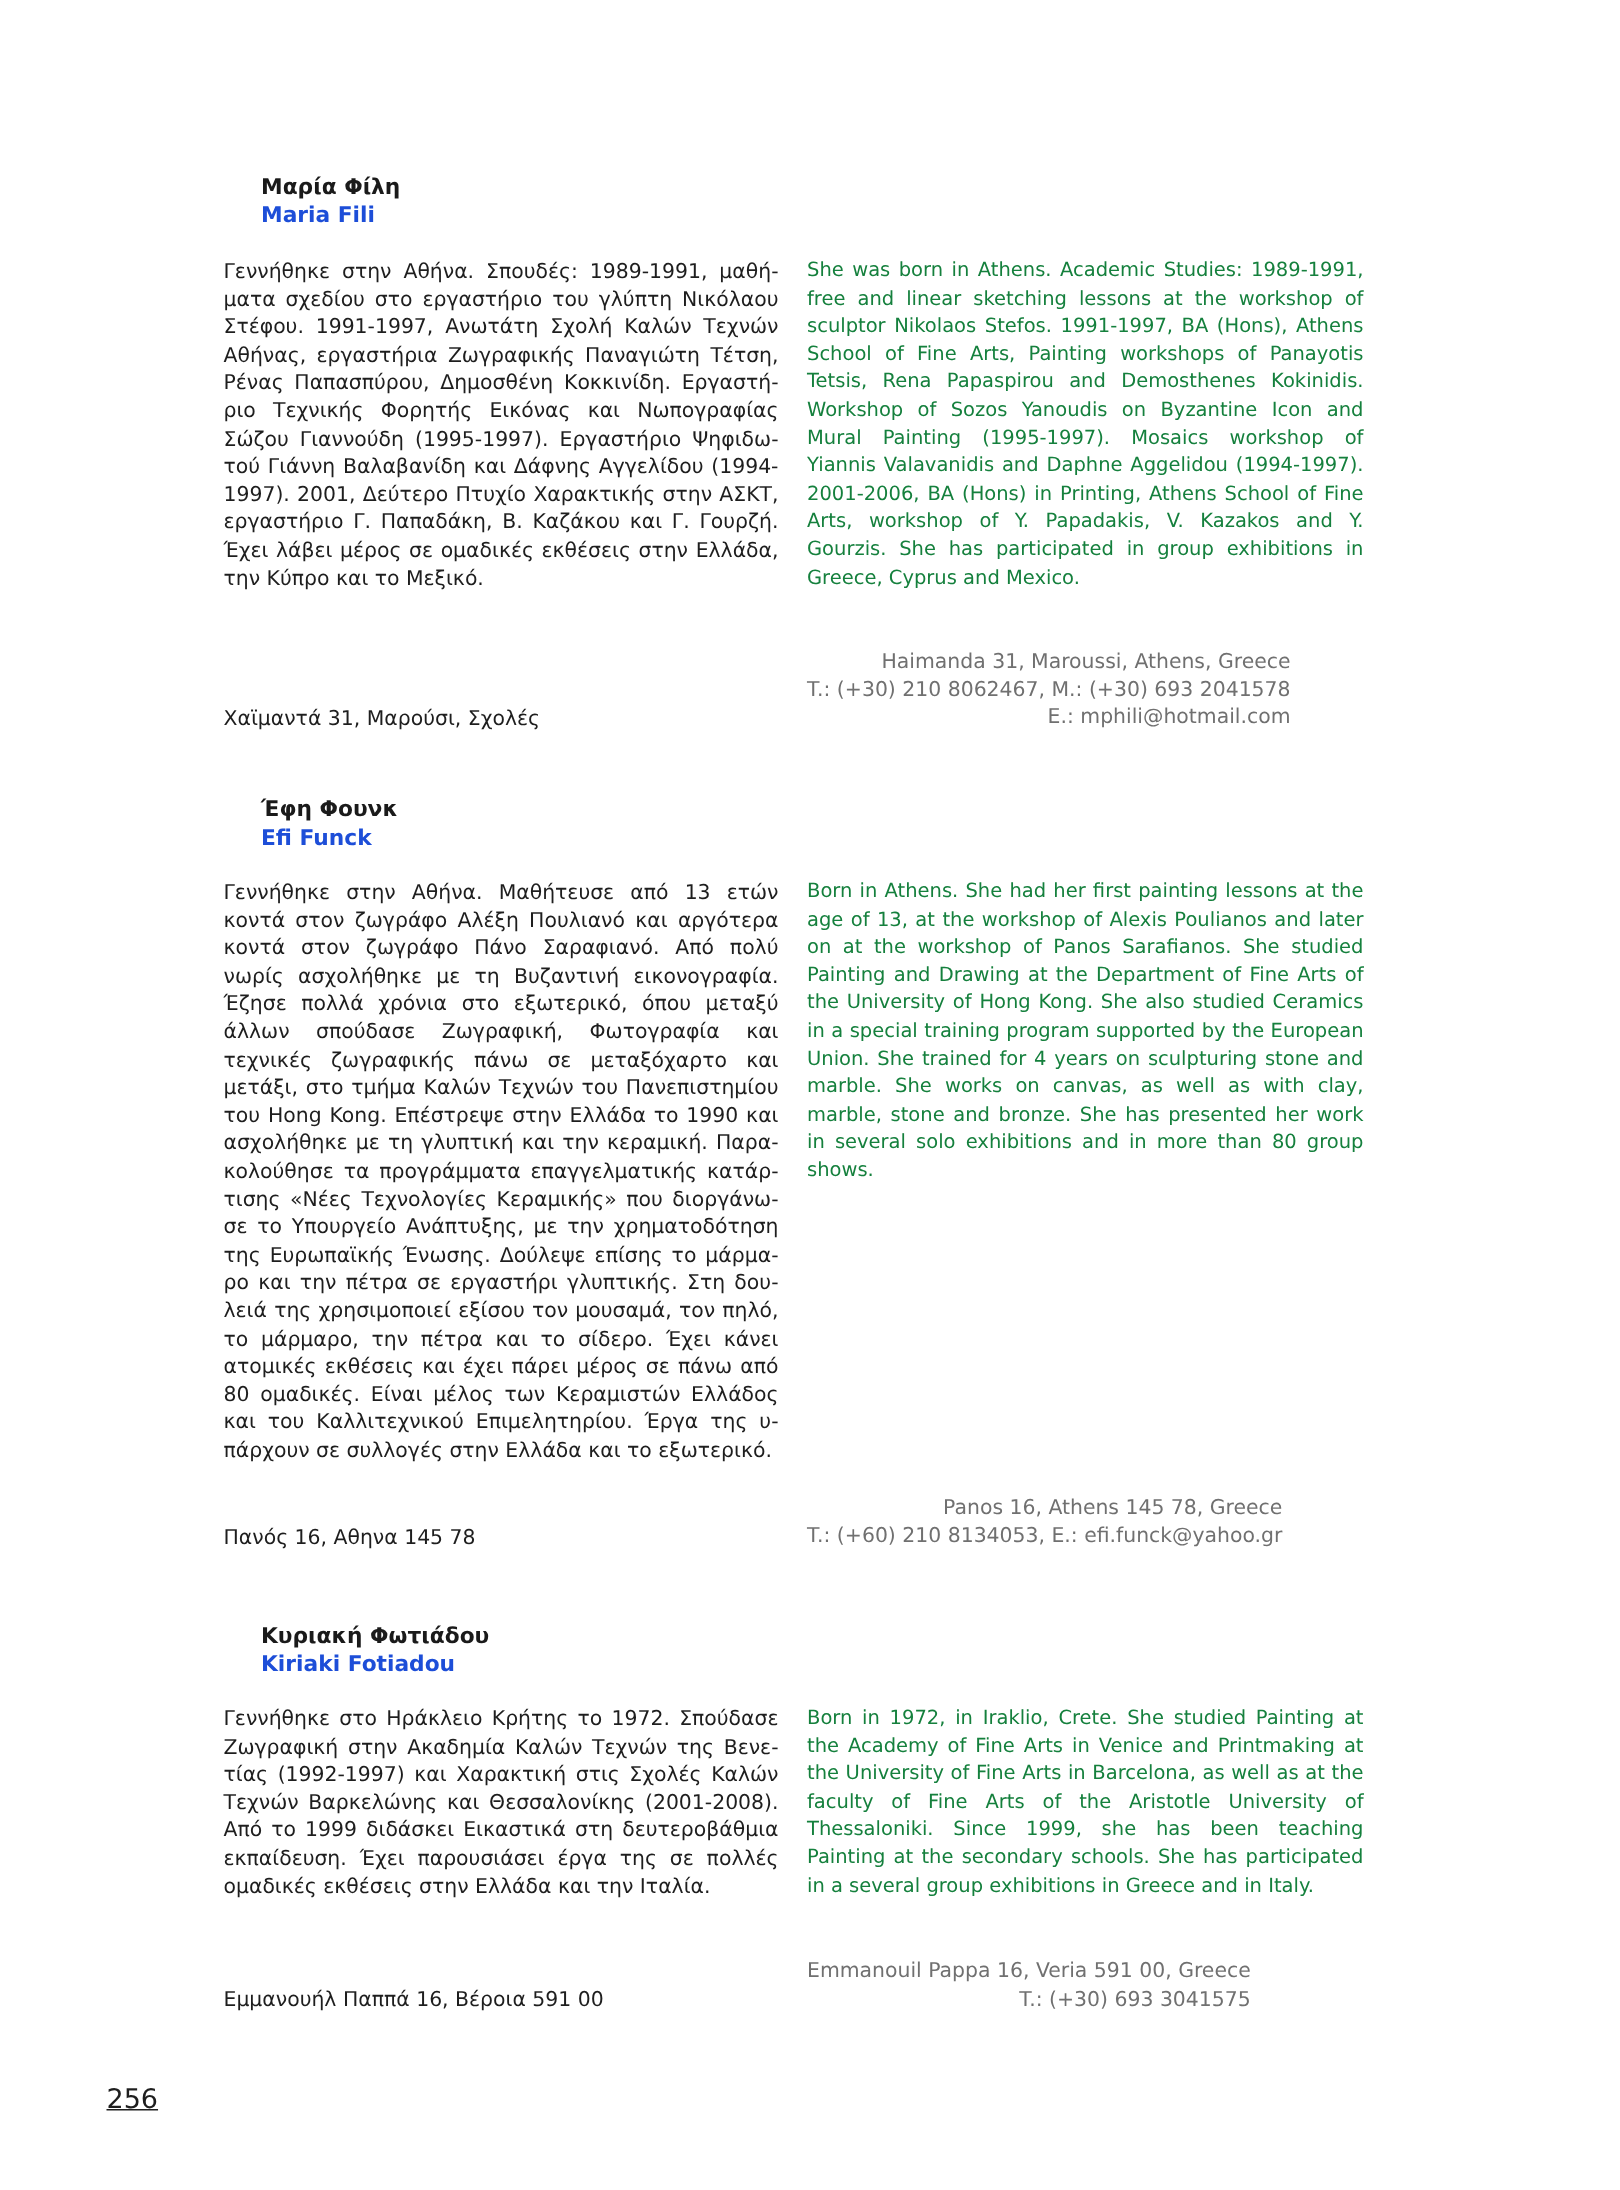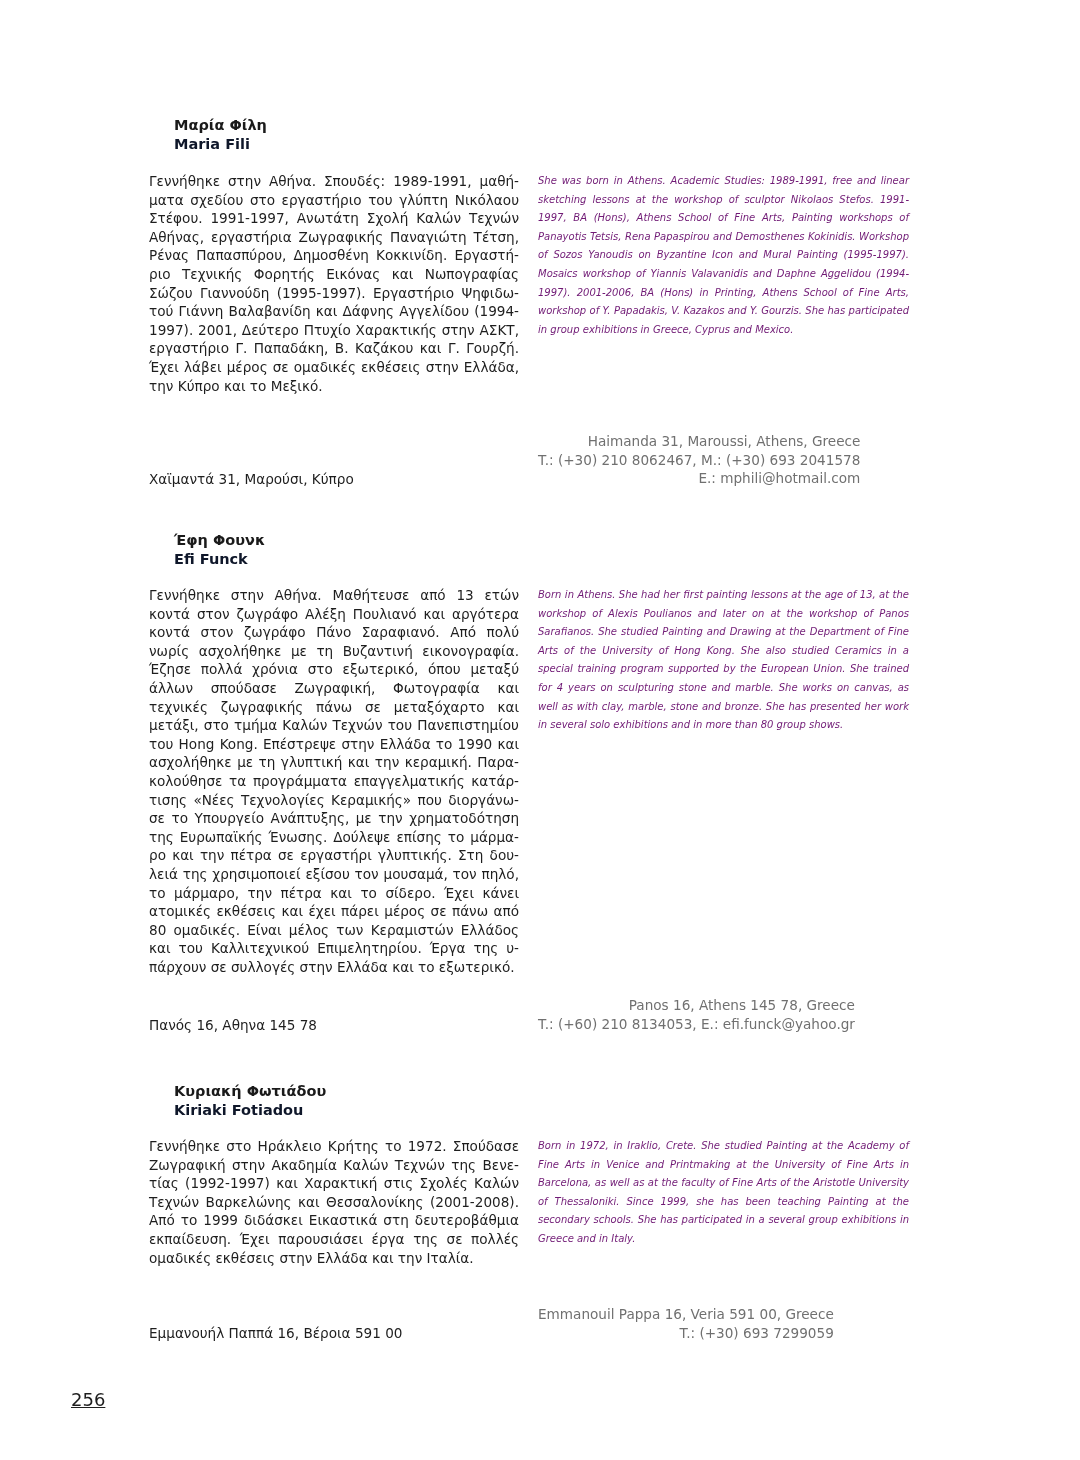--- a/index.html
+++ b/index.html
@@ -27,42 +27,41 @@
     }
     .name-gr {
       font-size: 14.5px;
       font-weight: bold;
       color: #1a1a1a;
       display: block;
     }
     .name-en {
       font-size: 14.5px;
       font-weight: bold;
-      color: #0f172a;
+      color: #1d4ed8;
       display: block;
     }
     .col-gr {
       position: absolute;
       left: 149px;
       width: 370px;
       font-size: 13.6px;
       line-height: 18.6px;
       text-align: justify;
       color: #1e1e1e;
       hyphens: manual;
     }
     .col-en {
       position: absolute;
       left: 538px;
       width: 371px;
-      font-size: 10px;
+      font-size: 13px;
       line-height: 18.6px;
       text-align: justify;
-      color: #701a75;
-      font-style: italic;
+      color: #15803d;
     }
     .addr-gr {
       position: absolute;
       left: 149px;
       font-size: 13.6px;
       line-height: 18.6px;
       color: #1e1e1e;
       white-space: nowrap;
     }
     .addr-en {
@@ -87,21 +86,21 @@
 <body>
 
 <div class="page">
 
   <div class="entry-name" style="top:116px;">
     <span class="name-gr">Μαρία Φίλη</span>
     <span class="name-en">Maria Fili</span>
   </div>
   <div class="col-gr" style="top:172px;">Γεννήθηκε στην Αθήνα. Σπουδές: 1989-1991, μαθή­ματα σχεδίου στο εργαστήριο του γλύπτη Νικόλαου Στέφου. 1991-1997, Ανωτάτη Σχολή Καλών Τεχνών Αθήνας, εργαστήρια Ζωγραφικής Παναγιώτη Τέτση, Ρένας Παπασπύρου, Δημοσθένη Κοκκινίδη. Εργαστή­ριο Τεχνικής Φορητής Εικόνας και Νωπογραφίας Σώζου Γιαννούδη (1995-1997). Εργαστήριο Ψηφιδω­τού Γιάννη Βαλαβανίδη και Δάφνης Αγγελίδου (1994-1997). 2001, Δεύτερο Πτυχίο Χαρακτικής στην ΑΣΚΤ, εργαστήριο Γ. Παπαδάκη, Β. Καζάκου και Γ. Γουρζή. Έχει λάβει μέρος σε ομαδικές εκθέσεις στην Ελλάδα, την Κύπρο και το Μεξικό.</div>
   <div class="col-en" style="top:172px;">She was born in Athens. Academic Studies: 1989-1991, free and linear sketching lessons at the work­shop of sculptor Nikolaos Stefos. 1991-1997, BA (Hons), Athens School of Fine Arts, Painting work­shops of Panayotis Tetsis, Rena Papaspirou and Demosthenes Kokinidis. Workshop of Sozos Yanoudis on Byzantine Icon and Mural Painting (1995-1997). Mosaics workshop of Yiannis Valavanidis and Daphne Aggelidou (1994-1997). 2001-2006, BA (Hons) in Printing, Athens School of Fine Arts, workshop of Y. Papadakis, V. Kazakos and Y. Gourzis. She has partic­ipated in group exhibitions in Greece, Cyprus and Mexico.</div>
-  <div class="addr-gr" style="top:470px;">Χαϊμαντά 31, Μαρούσι, Κύπρο</div>
+  <div class="addr-gr" style="top:470px;">Χαϊμαντά 31, Μαρούσι, Σχολές</div>
   <div class="addr-en" style="top:432px;">
     <span>Haimanda 31, Maroussi, Athens, Greece</span>
     <span>T.: (+30) 210 8062467, M.: (+30) 693 2041578</span>
     <span>E.: mphili@hotmail.com</span>
   </div>
 
   <div class="entry-name" style="top:531px;">
     <span class="name-gr">Έφη Φουνκ</span>
     <span class="name-en">Efi Funck</span>
   </div>
@@ -115,17 +114,17 @@
 
   <div class="entry-name" style="top:1082px;">
     <span class="name-gr">Κυριακή Φωτιάδου</span>
     <span class="name-en">Kiriaki Fotiadou</span>
   </div>
   <div class="col-gr" style="top:1137px;">Γεννήθηκε στο Ηράκλειο Κρήτης το 1972. Σπούδασε Ζωγραφική στην Ακαδημία Καλών Τεχνών της Βενε­τίας (1992-1997) και Χαρακτική στις Σχολές Καλών Τεχνών Βαρκελώνης και Θεσσαλονίκης (2001-2008). Από το 1999 διδάσκει Εικαστικά στη δευτεροβάθμια εκπαίδευση. Έχει παρουσιάσει έργα της σε πολλές ομαδικές εκθέσεις στην Ελλάδα και την Ιταλία.</div>
   <div class="col-en" style="top:1137px;">Born in 1972, in Iraklio, Crete. She studied Painting at the Academy of Fine Arts in Venice and Printmaking at the University of Fine Arts in Barcelona, as well as at the faculty of Fine Arts of the Aristotle University of Thessaloniki. Since 1999, she has been teaching Painting at the secondary schools. She has participated in a several group exhi­bitions in Greece and in Italy.</div>
   <div class="addr-gr" style="top:1324px;">Εμμανουήλ Παππά 16, Βέροια 591 00</div>
   <div class="addr-en" style="top:1305px;">
     <span>Emmanouil Pappa 16, Veria 591 00, Greece</span>
-    <span>T.: (+30) 693 7299059</span>
+    <span>T.: (+30) 693 3041575</span>
   </div>
 
   <div class="page-number">256</div>
 </div>
 
 </body></html>

